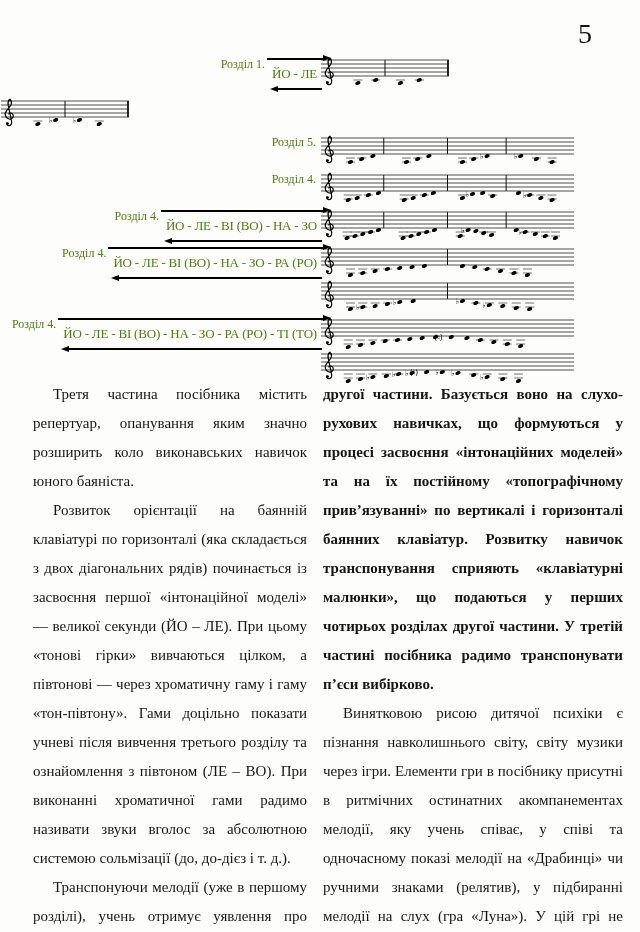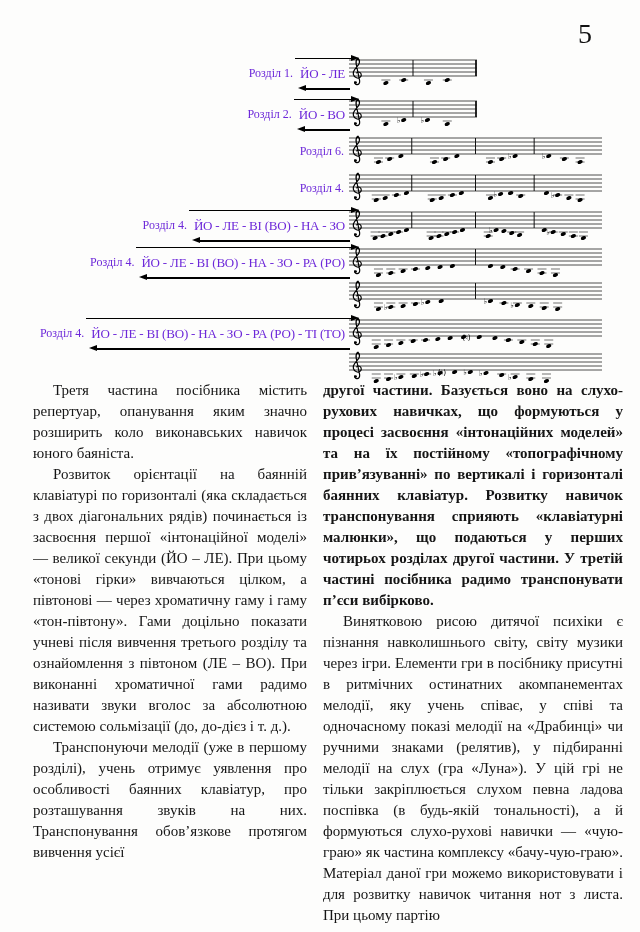--- a/index.html
+++ b/index.html
@@ -16,23 +16,23 @@
     position:absolute;top:20px;right:48px;
     font-size:28px;line-height:1;color:#111;
   }
   
   .music{position:absolute;top:57px;left:0;width:640px;}
   .mrow{display:flex;align-items:flex-start;margin-bottom:3px;}
   .mrow.sp1{margin-bottom:7px;}
   .mrow.sp2{margin-top:3px;}
   .mrow-label{
     flex:0 0 320px;max-width:320px;
-    display:flex;justify-content:flex-end;align-items:center;
+    display:flex;justify-content:flex-end;align-items:flex-start;
     height:33px;white-space:nowrap;
-    font-size:12px;color:#6d28d9;margin-left:28px;
+    font-size:12px;color:#4d7c0f;
   }
   .prefix{margin-right:4px;}
   .solm-wrap{position:relative;display:inline-block;padding:9px 3px;}
   .solm{font-size:13px;letter-spacing:-0.2px;}
   .arr{position:absolute;height:1.6px;background:#000;}
   .arr.top{top:1px;left:-2px;right:-4px;}
   .arr.top::after{
     content:'';position:absolute;right:-7px;top:-2.6px;width:0;height:0;
     border-left:8px solid #000;border-top:3.4px solid transparent;border-bottom:3.4px solid transparent;
   }
@@ -47,21 +47,21 @@
   .columns{
     position:absolute;top:380px;left:33px;
     width:590px;height:550px;overflow:hidden;
     display:flex;gap:16px;
   }
   .col{text-align:justify;}
   .colL{width:274px;flex:0 0 274px;}
   .colR{width:300px;flex:0 0 300px;}
   .col p{
     margin:0;padding:0;
-    font-size:15px;line-height:21px;
+    font-size:15px;line-height:29px;
     text-indent:20px;
     hyphens:auto;
   }
   .col p.noindent{text-indent:0;font-weight:bold;}
 </style>
 </head>
 <body>
 
 <div class="page">
 
@@ -95,28 +95,20 @@
             <ellipse cx="55.7" cy="23" rx="2.7" ry="1.9" fill="#000" transform="rotate(-20 55.7 23)"></ellipse>
             <line x1="75.95" y1="23" x2="84.95" y2="23" stroke="#333" stroke-width="0.7"></line>
             <ellipse cx="80.45" cy="26" rx="2.7" ry="1.9" fill="#000" transform="rotate(-20 80.45 26)"></ellipse>
             <line x1="94.76" y1="23" x2="103.76" y2="23" stroke="#333" stroke-width="0.7"></line>
             <ellipse cx="99.26" cy="23" rx="2.7" ry="1.9" fill="#000" transform="rotate(-20 99.26 23)"></ellipse>
           </svg>
         </div>
     </div>
 
     <div class="mrow">
-      <div class="mrow-label">
-        <span class="prefix">Розділ 2.</span>
-        <span class="solm-wrap">
-          <span class="arr top"></span>
-          <span class="solm">ЙО - ВО</span>
-          <span class="arr bottom"></span>
-        </span>
-      </div>
       <div class="mrow-staves">
           <svg width="130" height="33">
             <line x1="1" y1="3" x2="129" y2="3" stroke="#222" stroke-width="0.8"></line>
             <line x1="1" y1="7" x2="129" y2="7" stroke="#222" stroke-width="0.8"></line>
             <line x1="1" y1="11" x2="129" y2="11" stroke="#222" stroke-width="0.8"></line>
             <line x1="1" y1="15" x2="129" y2="15" stroke="#222" stroke-width="0.8"></line>
             <line x1="1" y1="19" x2="129" y2="19" stroke="#222" stroke-width="0.8"></line>
             <line x1="65" y1="3" x2="65" y2="19" stroke="#111" stroke-width="1"></line>
             <line x1="128" y1="3" x2="128" y2="19" stroke="#111" stroke-width="1.8"></line>
             <path d="M9.8 1 C8.3 2.6 7.7 4.8 8.2 7.2 L11.6 23.4 C12.1 26 10.7 27.8 8.7 27.6 C7 27.4 6.2 25.9 7 24.7 M9.8 1 C11.7 3.2 11.9 6 10.2 8.2 L6.6 12.6 C4.2 15.6 5.1 19.7 8.5 20.8 C11.7 21.8 13.9 19.3 13.1 16.9 C12.3 14.7 9.4 14.3 8.3 16.2" fill="none" stroke="#000" stroke-width="1.2"></path>
@@ -128,21 +120,21 @@
             <ellipse cx="79.46000000000001" cy="22" rx="2.7" ry="1.9" fill="#000" transform="rotate(-20 79.46000000000001 22)"></ellipse>
             <text x="72.46000000000001" y="24.8" font-size="8" font-family="&quot;DejaVu Sans&quot;, sans-serif" fill="#000">♭</text>
             <line x1="94.76" y1="23" x2="103.76" y2="23" stroke="#333" stroke-width="0.7"></line>
             <ellipse cx="99.26" cy="26" rx="2.7" ry="1.9" fill="#000" transform="rotate(-20 99.26 26)"></ellipse>
           </svg>
         </div>
     </div>
 
     <div class="mrow">
       <div class="mrow-label">
-        <span class="prefix">Розділ 6.</span>
+        <span class="prefix">Розділ 5.</span>
       </div>
       <div class="mrow-staves">
           <svg width="255" height="33">
             <line x1="1" y1="3" x2="254" y2="3" stroke="#222" stroke-width="0.8"></line>
             <line x1="1" y1="7" x2="254" y2="7" stroke="#222" stroke-width="0.8"></line>
             <line x1="1" y1="11" x2="254" y2="11" stroke="#222" stroke-width="0.8"></line>
             <line x1="1" y1="15" x2="254" y2="15" stroke="#222" stroke-width="0.8"></line>
             <line x1="1" y1="19" x2="254" y2="19" stroke="#222" stroke-width="0.8"></line>
             <line x1="63.75" y1="3" x2="63.75" y2="19" stroke="#111" stroke-width="1"></line>
             <line x1="127.5" y1="3" x2="127.5" y2="19" stroke="#111" stroke-width="1"></line>

